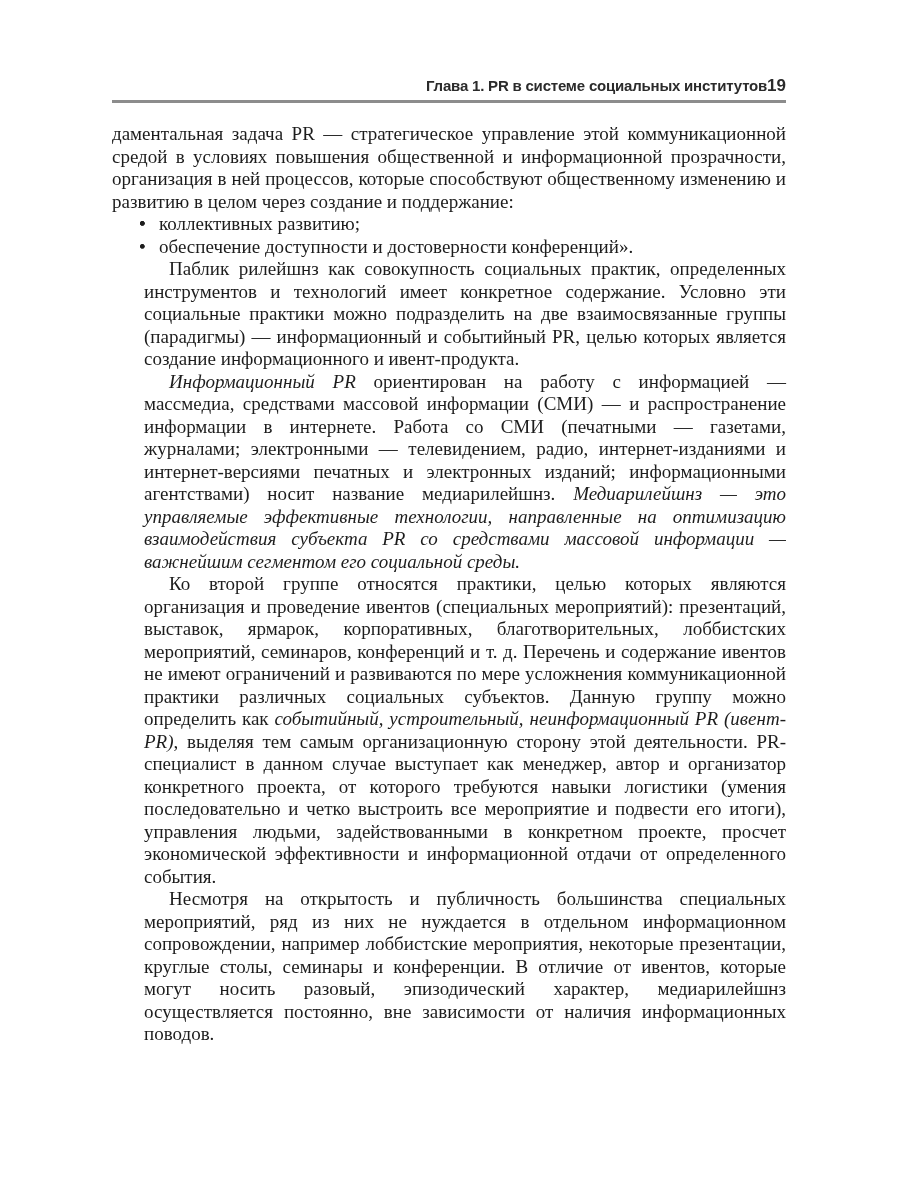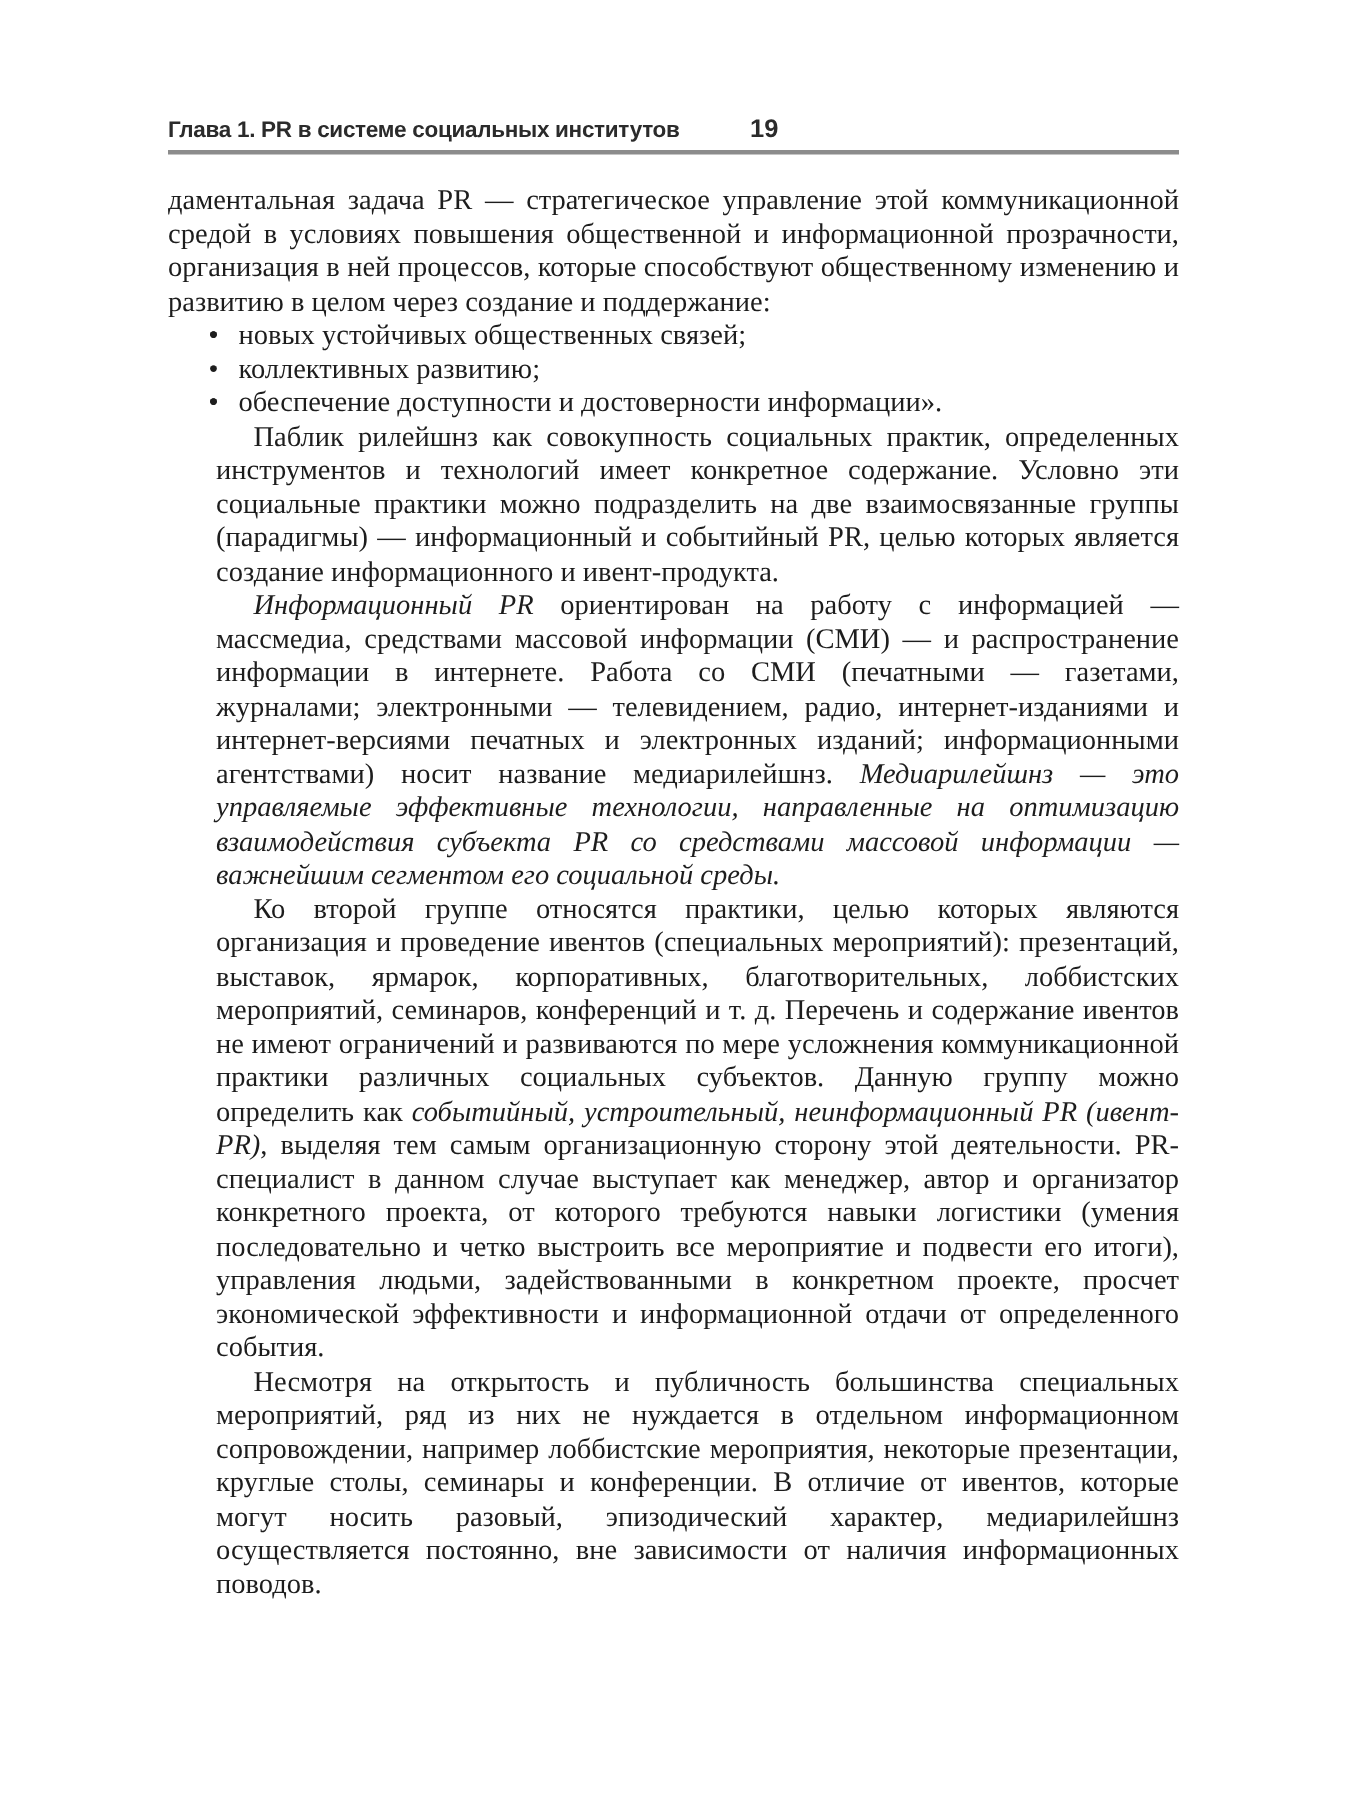--- a/index.html
+++ b/index.html
@@ -13,25 +13,24 @@
     height: 1200px;
     background: #ffffff;
     overflow: hidden;
   }
   .page-header {
     position: absolute;
     left: 112px;
     width: 674px;
     top: 76px;
     display: flex;
-    justify-content: flex-start;
+    justify-content: flex-end;
     align-items: baseline;
     font-family: "Liberation Sans", "DejaVu Sans", sans-serif;
     color: #2b2b2b;
-    gap: 47px;
   }
   .chapter-title {
     font-weight: bold;
     font-size: 15px;
     letter-spacing: -0.2px;
   }
   .page-number {
     font-weight: bold;
     font-size: 17px;
   }
@@ -89,24 +88,24 @@
     <span class="chapter-title">Глава 1. PR в системе социальных институтов</span>
     <span class="page-number">19</span>
   </header>
 
   <div class="header-rule" style="background: rgb(140, 140, 140);"></div>
 
   <main class="body-text" id="doc" style="color: rgb(29, 29, 29);">
       <p class="para"><span>даментальная задача PR — стратегическое управление этой коммуникационной средой в условиях повышения общественной и информационной прозрачности, организация в ней процессов, которые способствуют общественному изменению и развитию в целом через создание и поддержание:</span></p>
       <ul class="bullets">
         <li><span class="marker">•</span></li>
-        <li><span class="marker">•</span><span>новых устойчивых общественных связей;</span></li>
+        <li><span class="marker">•</span></li>
         <li><span class="marker">•</span><span>коллективных развитию;</span></li>
         <li><span class="marker">•</span></li>
-        <li><span class="marker">•</span><span>обеспечение доступности и достоверности информации».</span></li>
+        <li><span class="marker">•</span><span>обеспечение доступности и достоверности конференций».</span></li>
       </ul>
       <p class="para indent"><span>Паблик рилейшнз как совокупность социальных практик, определенных инструментов и технологий имеет конкретное содержание. Условно эти социальные практики можно подразделить на две взаимосвязанные группы (парадигмы) — информационный и событийный PR, целью которых является создание информационного и ивент-продукта.</span></p>
       <p class="para indent"><span class="em">Информационный PR</span><span> ориентирован на работу с информацией — массмедиа, средствами массовой информации (СМИ) — и распространение информации в интернете. Работа со СМИ (печатными — газетами, журналами; электронными — телевидением, радио, интернет-изданиями и интернет-версиями печатных и электронных изданий; информационными агентствами) носит название медиарилейшнз. </span><span class="em">Медиарилейшнз — это управляемые эффективные технологии, направленные на оптимизацию взаимодействия субъекта PR со средствами массовой информации — важнейшим сегментом его социальной среды.</span></p>
       <p class="para indent"><span>Ко второй группе относятся практики, целью которых являются организация и проведение ивентов (специальных мероприятий): презентаций, выставок, ярмарок, корпоративных, благотворительных, лоббистских мероприятий, семинаров, конференций и т. д. Перечень и содержание ивентов не имеют ограничений и развиваются по мере усложнения коммуникационной практики различных социальных субъектов. Данную группу можно определить как </span><span class="em">событийный, устроительный, неинформационный PR (ивент-PR)</span><span>, выделяя тем самым организационную сторону этой деятельности. PR-специалист в данном случае выступает как менеджер, автор и организатор конкретного проекта, от которого требуются навыки логистики (умения последовательно и четко выстроить все мероприятие и подвести его итоги), управления людьми, задействованными в конкретном проекте, просчет экономической эффективности и информационной отдачи от определенного события.</span></p>
       <p class="para indent"><span>Несмотря на открытость и публичность большинства специальных мероприятий, ряд из них не нуждается в отдельном информационном сопровождении, например лоббистские мероприятия, некоторые презентации, круглые столы, семинары и конференции. В отличие от ивентов, которые могут носить разовый, эпизодический характер, медиарилейшнз осуществляется постоянно, вне зависимости от наличия информационных поводов.</span></p>
     </main>
 
 </div>
 
 </body></html>

